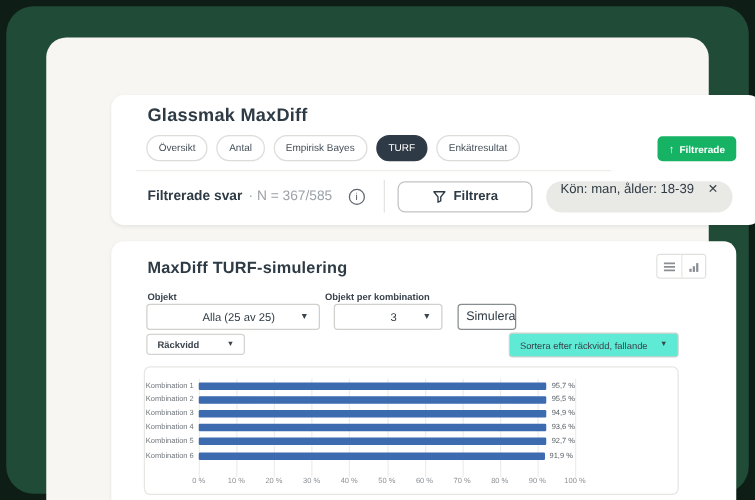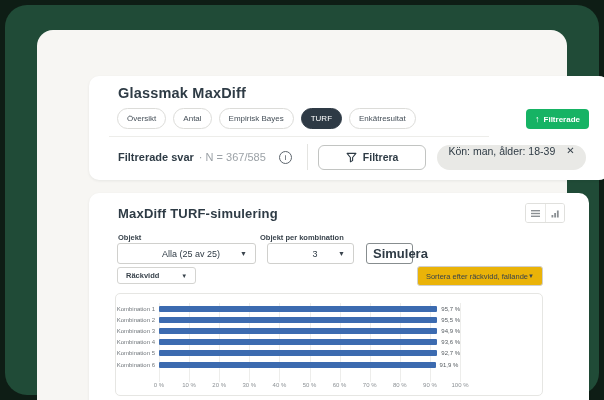--- a/index.html
+++ b/index.html
@@ -33,24 +33,24 @@
   
   .turf-card{position:absolute;left:52px;top:163px;width:500px;height:262px;background:#fff;border-radius:10px;box-shadow:0 1px 3px rgba(20,30,25,.07);}
   .turf-title{position:absolute;left:29px;top:13px;font-size:13px;font-weight:700;color:#2e3b45;letter-spacing:.2px;}
   .view-toggle{position:absolute;right:24px;top:10px;display:flex;border:1px solid #e0e0dd;border-radius:3px;overflow:hidden;background:#fff;}
   .vt-btn{width:19px;height:18px;display:flex;align-items:center;justify-content:center;background:#fff;border:none;cursor:pointer;padding:0;}
   .vt-btn + .vt-btn{border-left:1px solid #e8e8e5;}
   .ctrl-label{position:absolute;font-size:7.5px;font-weight:700;color:#39434c;}
   .dd{position:absolute;height:21px;border:1px solid #d0d0cd;border-radius:3px;background:#fff;display:flex;align-items:center;box-sizing:border-box;cursor:pointer;justify-content:center;}
   .dd .dd-val{font-size:9px;color:#2f3b45;padding-left:9px;}
   .dd .caret{position:absolute;right:8px;font-size:7px;color:#3a444d;}
-  .simulate-btn{position:absolute;left:277px;top:50px;width:47px;height:21px;background:#fff;border:1px solid #878d8f;border-radius:3px;font-size:13px;font-weight:700;color:#2f3b45;cursor:pointer;font-family:inherit;}
+  .simulate-btn{position:absolute;left:277px;top:50px;width:47px;height:21px;background:#fff;border:1px solid #878d8f;border-radius:3px;font-size:10px;font-weight:400;color:#2f3b45;cursor:pointer;font-family:inherit;}
   .metric-btn{position:absolute;left:28px;top:74px;height:17px;padding:0 8px;background:#fff;border:1px solid #d4d4d1;border-radius:3px;display:flex;align-items:center;gap:22px;font-size:7.5px;font-weight:700;color:#39434c;cursor:pointer;font-family:inherit;}
   .metric-btn .caret,.sort-dd .caret2{font-size:6px;color:#3a444d;}
-  .sort-dd{position:absolute;right:46px;top:73px;height:18px;padding:0 8px;background:#eab308;border:1px solid #d0d0cd;border-radius:3px;display:flex;align-items:center;gap:0;font-size:7.5px;color:#39434c;cursor:pointer;}
+  .sort-dd{position:absolute;right:46px;top:73px;height:18px;padding:0 8px;background:#5eead4;border:1px solid #d0d0cd;border-radius:3px;display:flex;align-items:center;gap:10px;font-size:7.5px;color:#39434c;cursor:pointer;}
 
   
   .chart-panel{position:absolute;left:26px;top:100px;width:428px;height:103px;border:1px solid #e6e6e3;border-radius:5px;background:#fff;box-sizing:border-box;}
   .chart-grid{position:absolute;left:43px;top:9px;width:301px;height:79px;}
   .gridline{position:absolute;top:0;bottom:0;width:1px;background:#ededeb;}
   .chart-rows{position:absolute;left:0;top:9px;right:0;}
   .crow{height:11.2px;display:flex;align-items:center;}
   .clabel{width:39px;text-align:right;font-size:6px;color:#70767b;padding-right:4px;flex:none;white-space:nowrap;}
   .cplot{position:relative;width:301px;height:100%;display:flex;align-items:center;flex:none;}
   .cbar{height:6px;background:#3c6bb0;border-radius:1px;}

